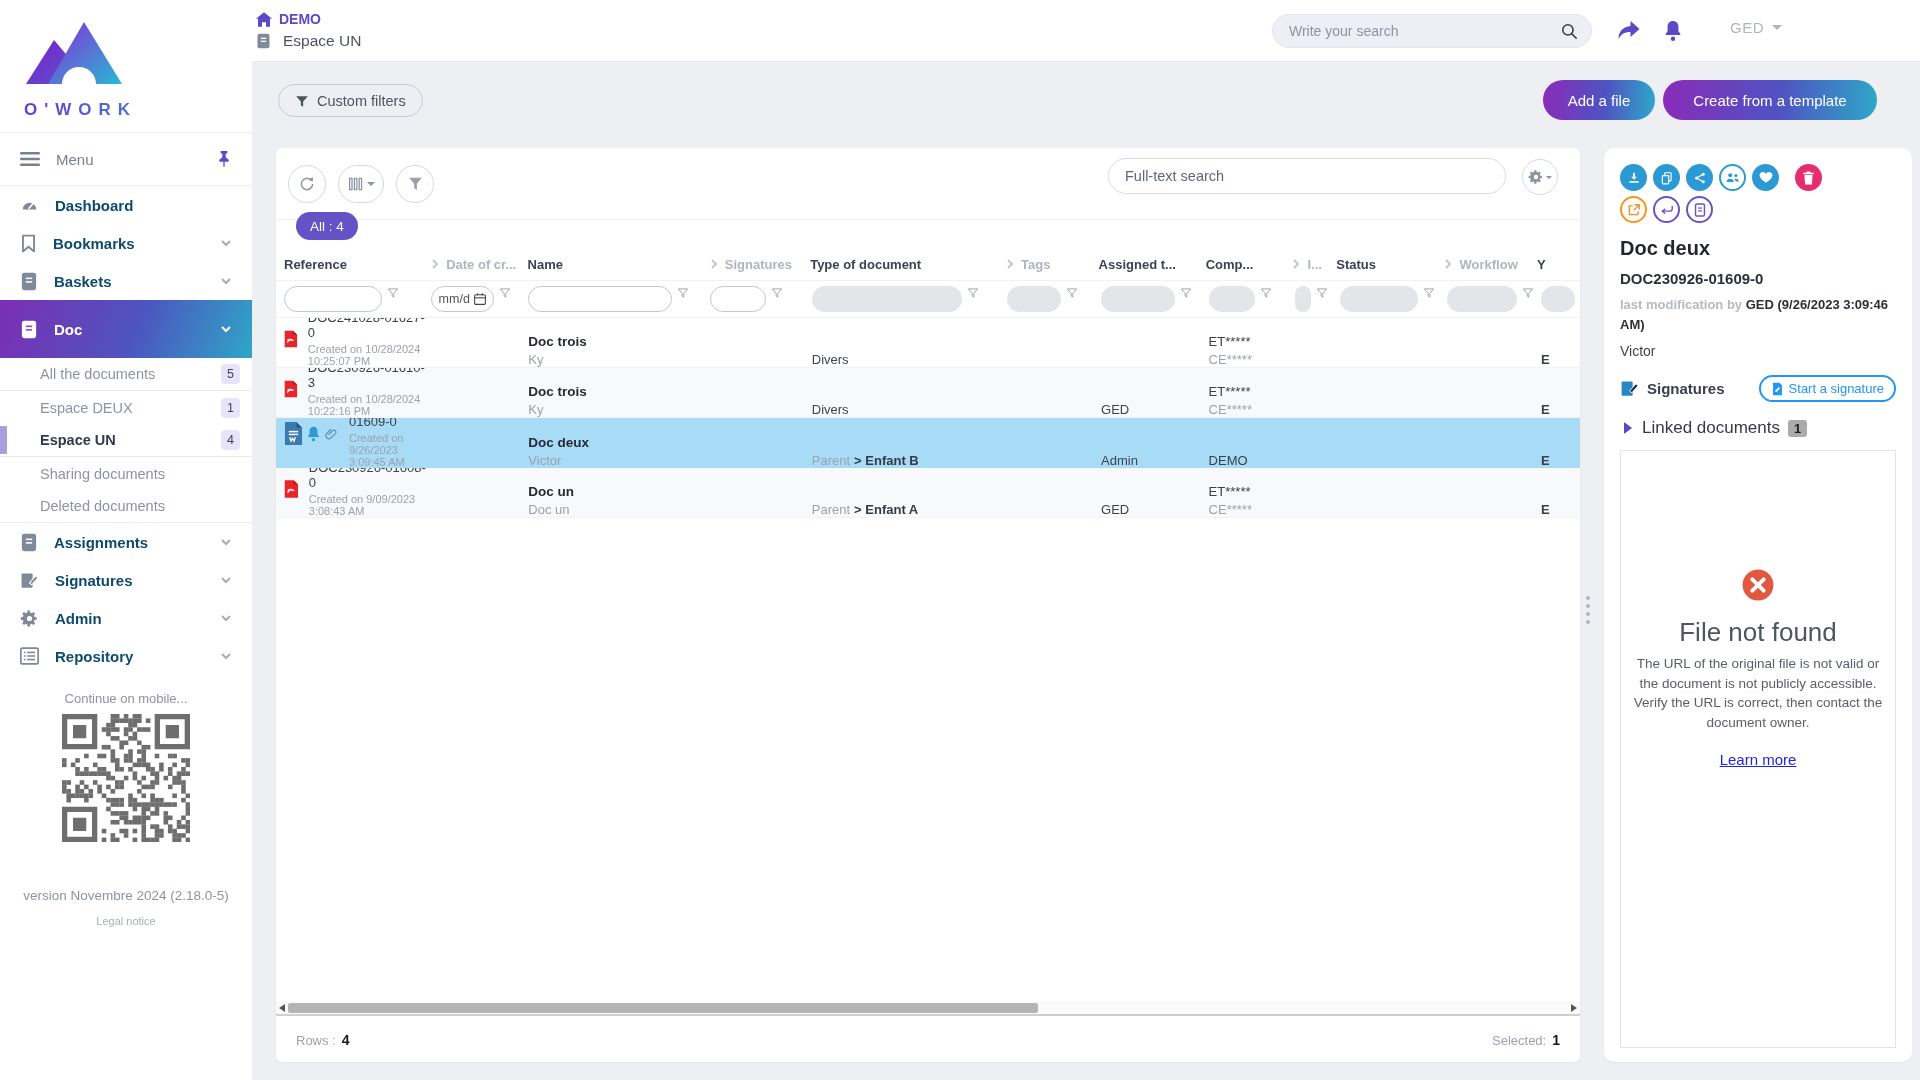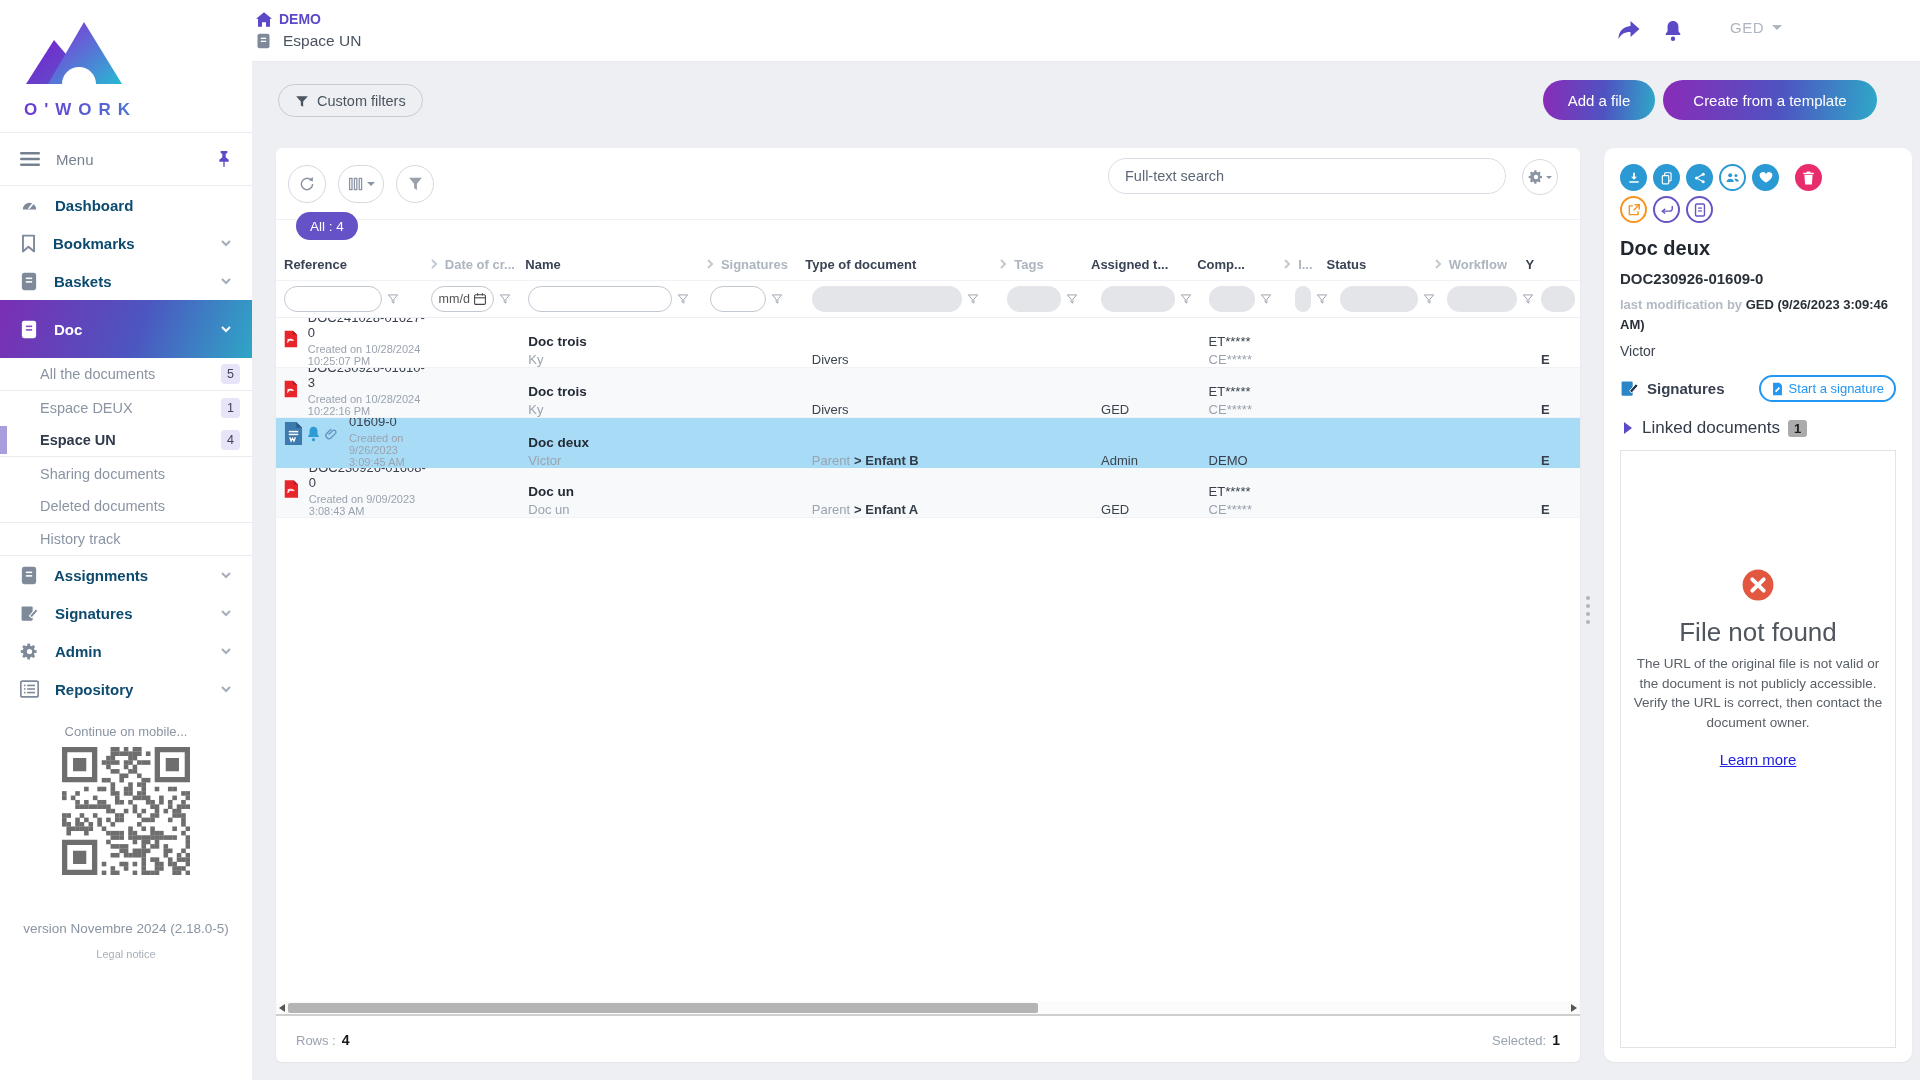--- a/index.html
+++ b/index.html
@@ -63,27 +63,27 @@
     justify-content:center; margin-right:12px; cursor:pointer; background:#fff; }
   .tool-circle.wide { width:46px; border-radius:19px; gap:3px; }
   .ft-search { position:absolute; left:832px; top:10px; width:398px; height:36px; border:1px solid #D8DCE2; border-radius:18px;
     display:flex; align-items:center; padding:0 16px; }
   .ft-search input { flex:1; border:none; outline:none; font-size:14.5px; color:#3A4354; background:transparent; font-family:inherit; }
   .ft-search input::placeholder { color:#5C6878; }
   .gear-circle { position:absolute; left:1246px; top:11px; width:36px; height:36px; border:1px solid #D5D9DF; border-radius:50%;
     display:flex; align-items:center; justify-content:center; gap:2px; cursor:pointer; background:#fff; }
   .all-badge { position:absolute; left:20px; top:64px; height:28px; background:#6452C6; color:#fff; border-radius:14px;
     display:inline-flex; align-items:center; padding:0 14px; font-size:13.5px; cursor:pointer; }
-  .thead { position:absolute; left:0; top:100px; right:16px; height:32px; display:flex; align-items:center; padding-left:8px; overflow:hidden; }
+  .thead { position:absolute; left:0; top:100px; right:4px; height:32px; display:flex; align-items:center; padding-left:8px; overflow:hidden; }
   .th { display:flex; align-items:center; gap:6px; font-size:13px; font-weight:bold; color:#3A4354; cursor:pointer; }
   .th.gray { color:#ADB5BF; font-weight:bold; }
   .arrow-r { width:10px; height:10px; flex:none; }
   .filters { position:absolute; left:0; top:132px; right:0; height:38px; display:flex; align-items:center; padding-left:8px;
     border-top:1px solid #EFF1F4; border-bottom:1px solid #EDEFF2; overflow:hidden; }
-  .fcell { display:flex; align-items:center; gap:4px; }
+  .fcell { display:flex; gap:4px; }
   .fin { height:26px; border:1px solid #C2C8D0; border-radius:13px; background:#fff; outline:none; padding:0 8px; font-size:12.5px; font-family:inherit; color:#3A4354; }
   .fdate { height:26px; border:1px solid #C2C8D0; border-radius:13px; background:#fff; display:flex; align-items:center;
     gap:4px; padding:0 7px; font-size:12.5px; color:#555; cursor:text; }
   .fpill { height:26px; background:#E3E5E9; border-radius:13px; cursor:pointer; }
   .fn { width:14px; height:14px; fill:none; stroke:#98A0AA; stroke-width:1.6; stroke-linejoin:round; flex:none; cursor:pointer; }
   .w0{width:150px}.w1{width:100px}.w2{width:186px}.w3{width:104px}.w4{width:200px}.w5{width:96px}
   .w6{width:110px}.w7{width:88px}.w8{width:46px}.w9{width:110px}.w10{width:96px}.w11{width:40px}
   .tbody { position:absolute; left:0; top:170px; right:0; }
   .trow { height:50px; display:flex; align-items:flex-end; padding-left:8px; overflow:hidden; border-bottom:1px solid #F0F2F5; cursor:pointer; }
   .trow.alt { background:#F7F9FB; }
@@ -233,23 +233,20 @@
   <div class="sub-item current divider">
     <span class="bar"></span>
     <span class="lbl">Espace UN</span>
     <span class="count-badge">4</span>
   </div>
   <div class="sub-item">
     <span class="lbl">Sharing documents</span>
   </div>
   <div class="sub-item divider">
     <span class="lbl">Deleted documents</span>
-  </div>
-  <div class="sub-item divider">
-    <span class="lbl">History track</span>
   </div>
 
   <div class="side-item">
     <svg width="18" height="19" viewBox="0 0 22 24">
       <rect x="2" y="1" width="18" height="22" rx="3" fill="#7E8A9A"></rect>
       <line x1="7" y1="8" x2="15" y2="8" stroke="#fff" stroke-width="2"></line>
       <line x1="7" y1="12.5" x2="15" y2="12.5" stroke="#fff" stroke-width="2"></line>
     </svg>
     <span class="lbl">Assignments</span>
     <svg class="chev" viewBox="0 0 12 12">
@@ -581,20 +578,27 @@
       <div class="crumb-row">
         <svg width="15" height="16" viewBox="0 0 22 24">
           <rect x="2" y="1" width="18" height="22" rx="3" fill="#7E8A9A"></rect>
           <line x1="7" y1="8" x2="15" y2="8" stroke="#fff" stroke-width="2"></line>
           <line x1="7" y1="12.5" x2="15" y2="12.5" stroke="#fff" stroke-width="2"></line>
         </svg>
         <span class="crumb-cur">Espace UN</span>
       </div>
     </div>
 
+    <div class="top-search">
+      <input type="text" placeholder="Write your search" style="">
+      <svg width="19" height="19" viewBox="0 0 24 24">
+        <circle cx="10" cy="10" r="6.5" fill="none" stroke="#3A3F4A" stroke-width="2"></circle>
+        <line x1="15" y1="15" x2="20.5" y2="20.5" stroke="#3A3F4A" stroke-width="2" stroke-linecap="round"></line>
+      </svg>
+    </div>
 
     <div class="icon-btn" style="left:1360px">
       <svg width="24" height="22" viewBox="0 0 24 22">
         <path d="M13.5 6V1l9 8-9 8v-5C7 12 4 14.5 1.5 19 1.5 11 6 7 13.5 6z" fill="#5B4AC8"></path>
       </svg>
     </div>
     <div class="icon-btn" style="left:1404px">
       <svg width="20" height="22" viewBox="0 0 22 24">
         <path d="M11 1c-3.6 0-6 2.7-6 6.2v5L3 15v1.5h16V15l-2-2.8v-5C17 3.7 14.6 1 11 1z" fill="#5B4AC8"></path>
         <circle cx="11" cy="20.5" r="2.4" fill="#5B4AC8"></circle>

